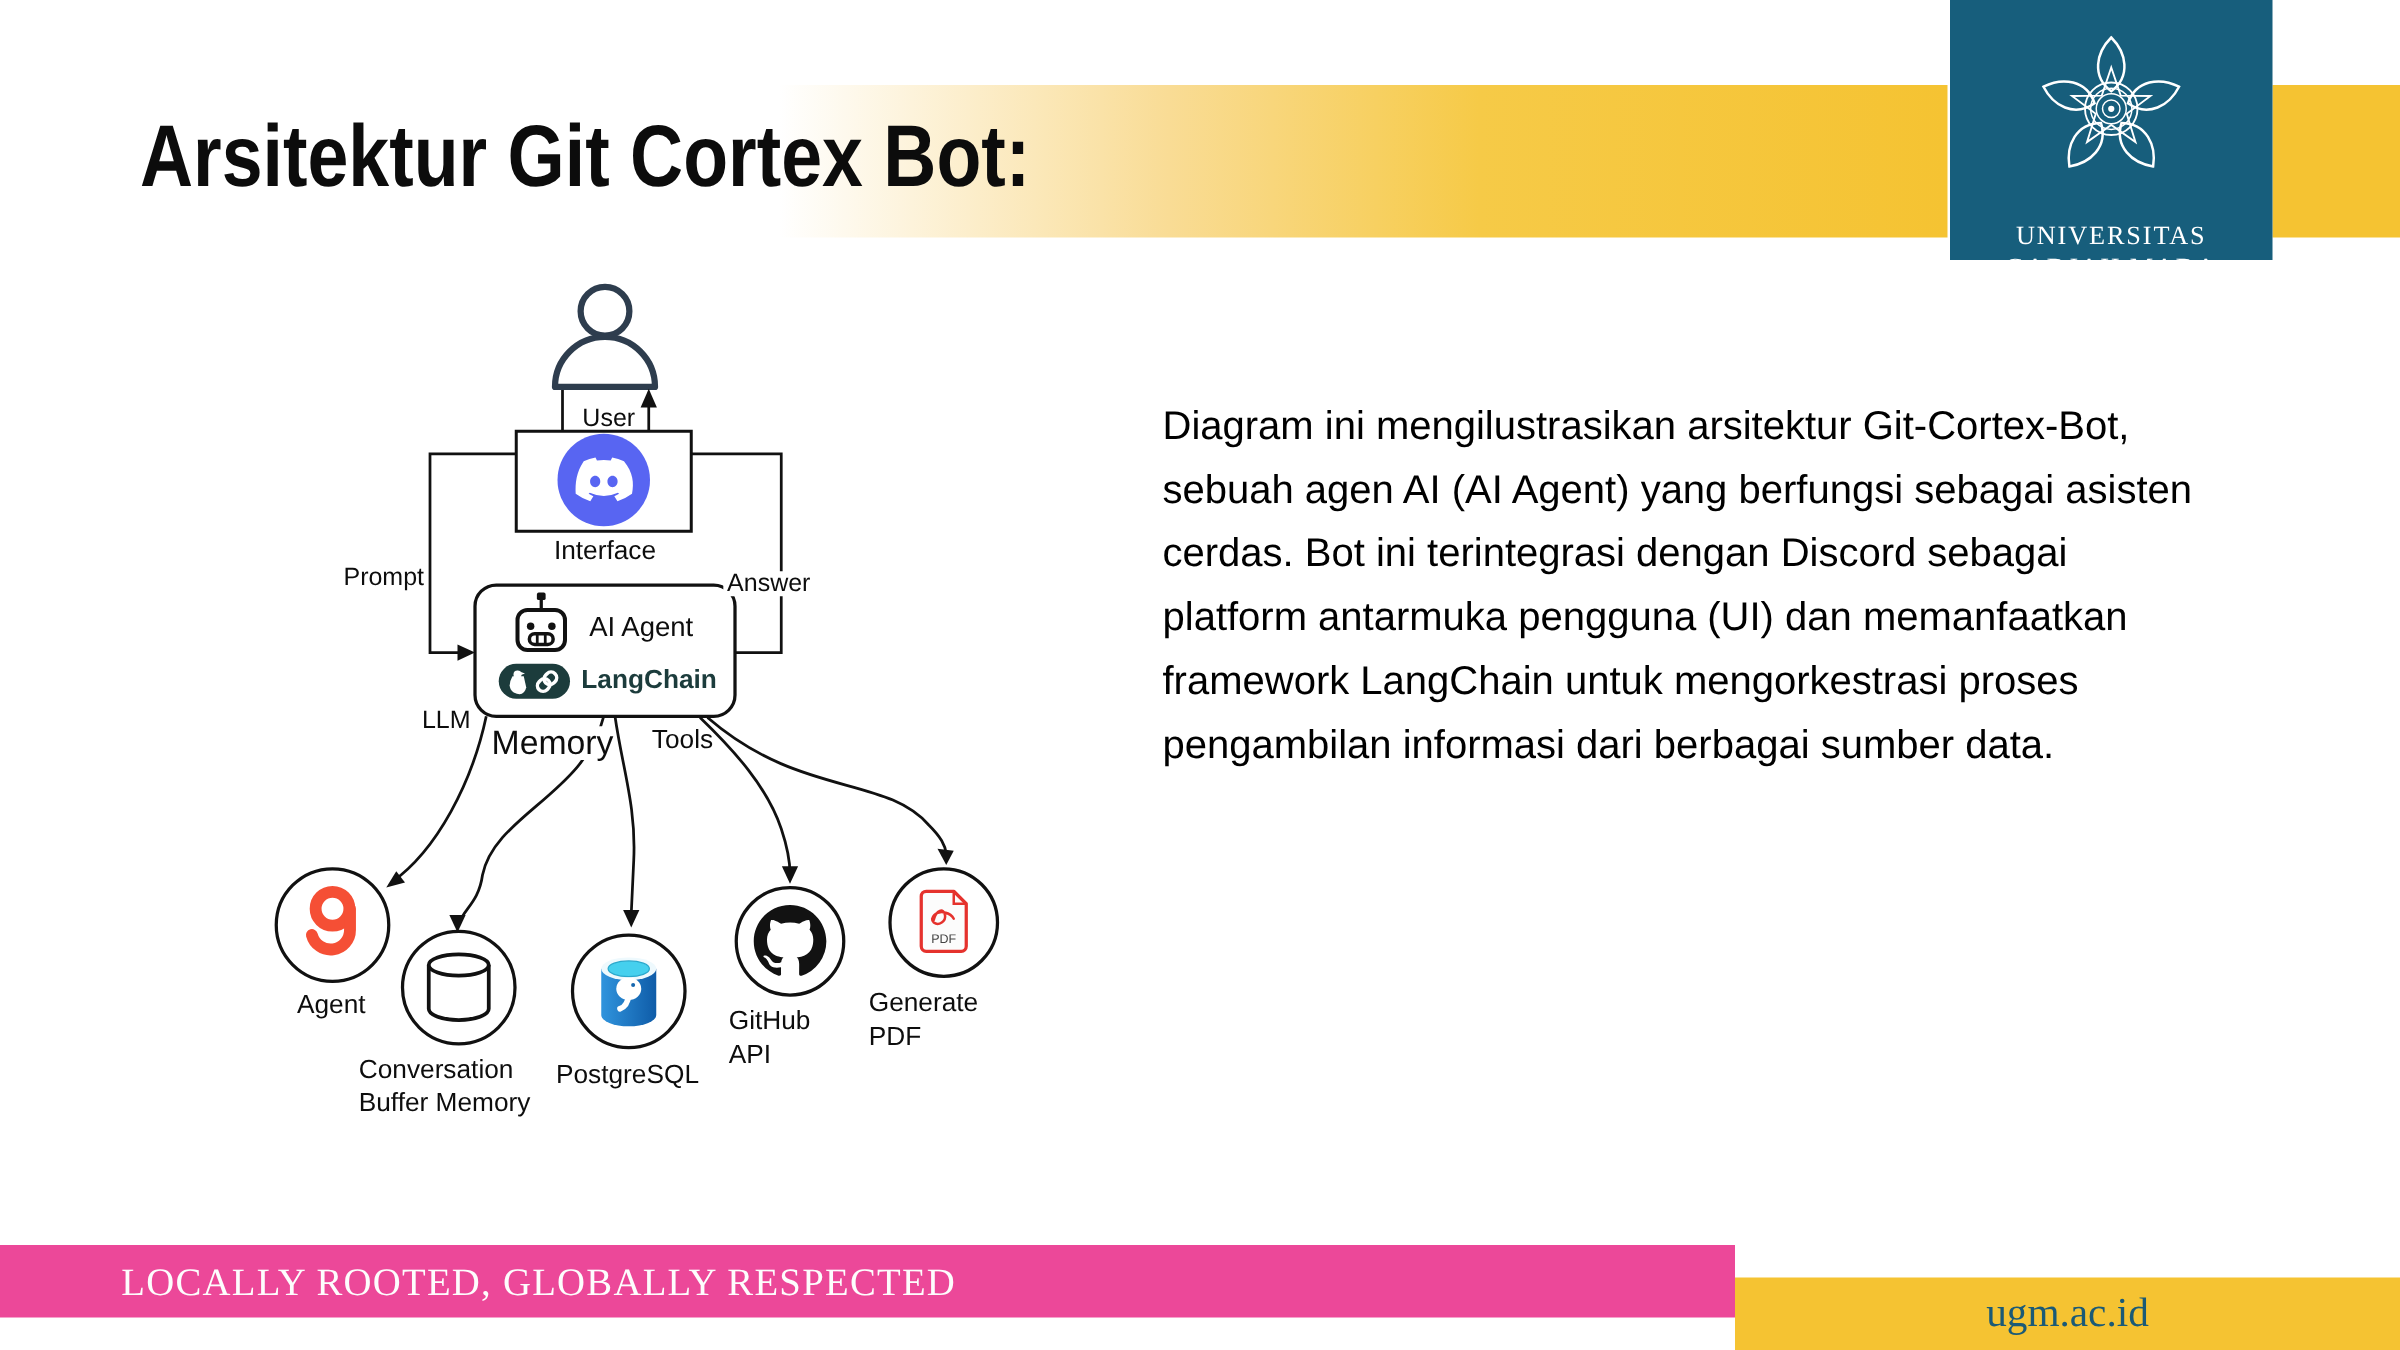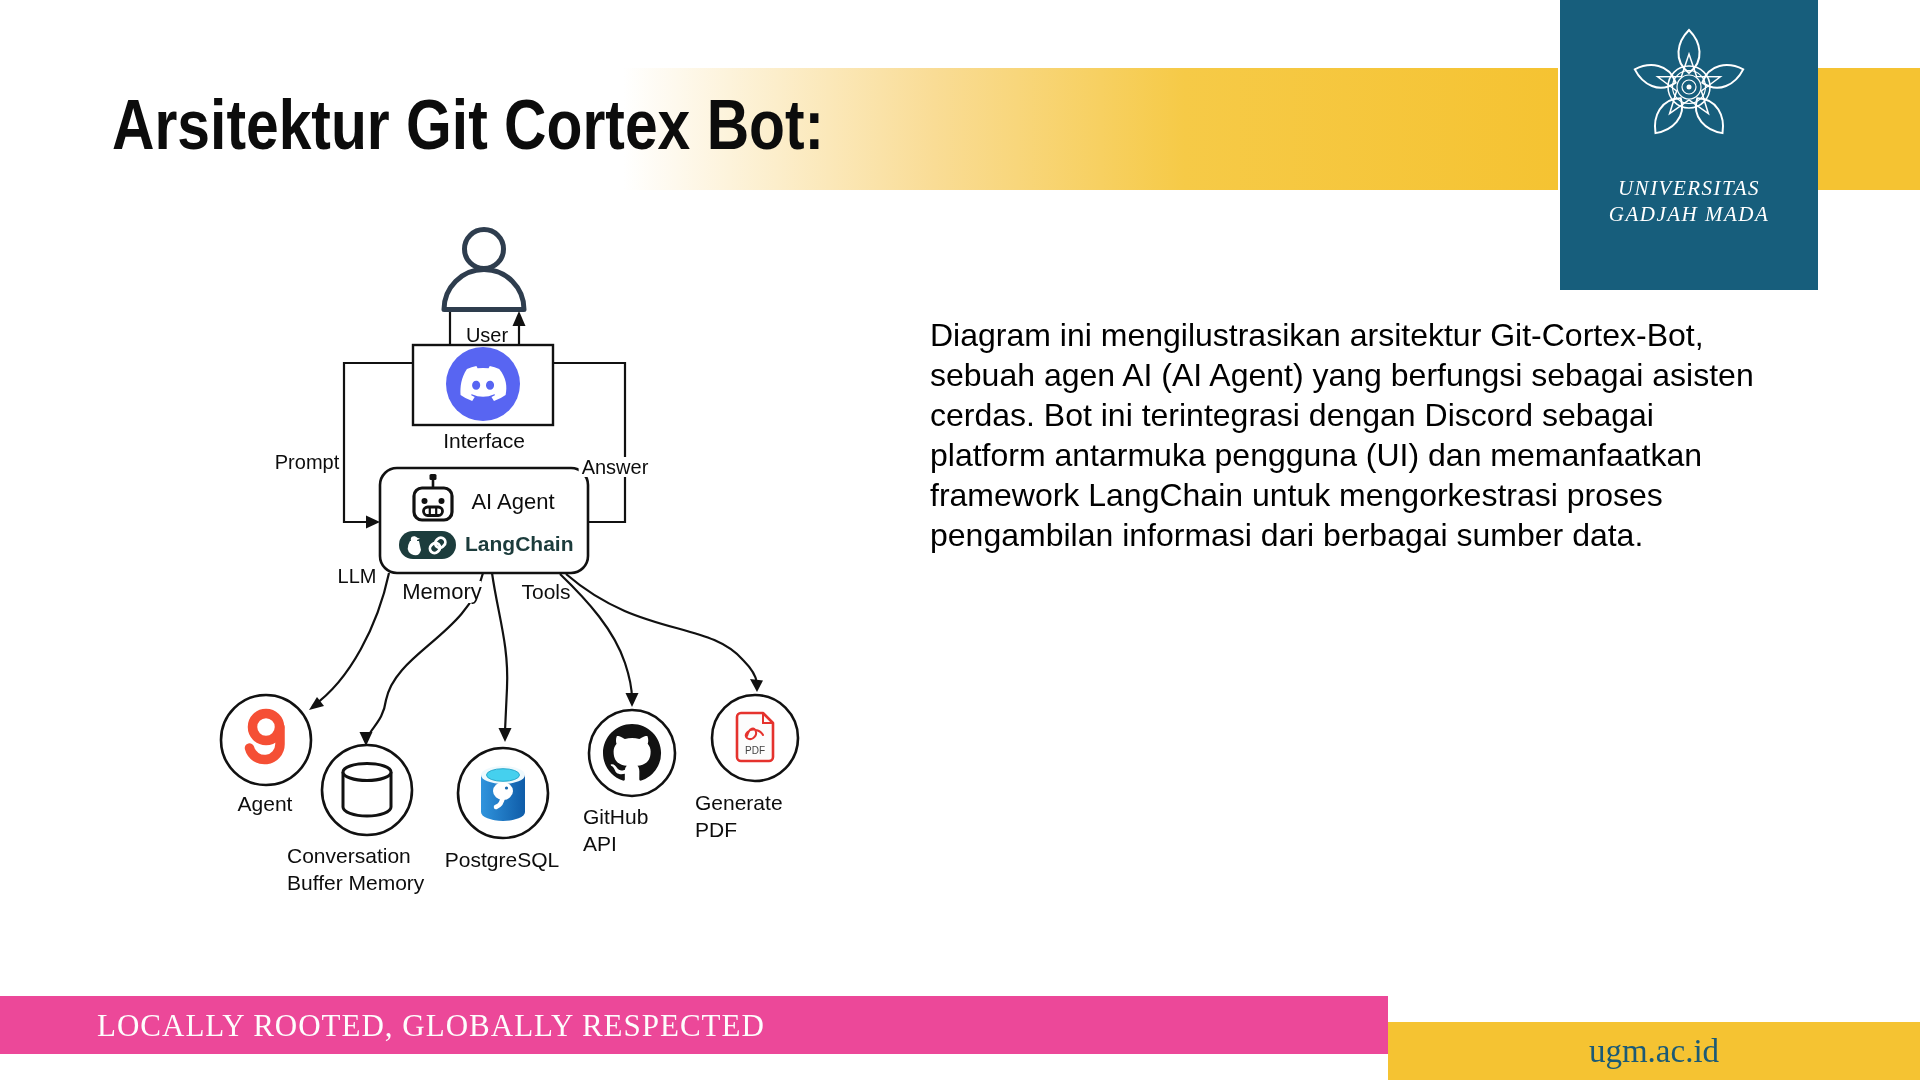--- a/index.html
+++ b/index.html
@@ -4,46 +4,46 @@
 <style>
   html,body{margin:0;padding:0;background:#777;}
   .stage{position:relative;width:1920px;height:1080px;background:#ffffff;overflow:hidden;
          font-family:"Liberation Sans", sans-serif;}
   
   .title-band{position:absolute;left:0;top:68px;width:1558px;height:122px;
     background:linear-gradient(90deg,#ffffff 0%,#ffffff 40%,#f9dc95 60%,#f6ca47 76%,#f5c332 100%);}
   .title-band-right{position:absolute;left:1818px;top:68px;width:102px;height:122px;background:#f5c332;}
   .slide-title{position:absolute;left:112px;top:85px;font-size:70px;font-weight:bold;color:#0c0c0c;
     white-space:nowrap;transform:scaleX(0.84);transform-origin:left center;letter-spacing:0px;}
-  .logo-box{position:absolute;left:1560px;top:0;width:258px;height:290px;background:#175E7C;font-style:italic;}
+  .logo-box{position:absolute;left:1560px;top:0;width:258px;height:208px;background:#175E7C;}
   .logo-emblem{position:absolute;left:64px;top:22px;}
   .logo-text{position:absolute;left:0;top:175px;width:258px;text-align:center;color:#ffffff;
     font-family:"Liberation Serif", serif;font-size:21px;letter-spacing:1.5px;line-height:26px;}
   
   .diagram-svg{position:absolute;left:0;top:0;width:1920px;height:1080px;}
   
   .dlabel{position:absolute;color:#0d0d0d;font-size:20px;line-height:1;transform:translateX(-50%);
     white-space:nowrap;}
   .dlabel.multi{white-space:normal;line-height:27px;}
   .lbl-user{left:487px;top:325px;}
   .lbl-interface{left:484px;top:430px;font-size:21px;}
   .lbl-prompt{left:307px;top:452px;}
   .lbl-answer{left:615px;top:457px;background:#fff;padding:0 3px;}
   .lbl-llm{left:357px;top:566px;}
-  .lbl-memory{left:442px;top:581px;font-size:22px;background:#fff;}
+  .lbl-memory{left:442px;top:581px;font-size:27px;background:#fff;}
   .lbl-tools{left:546px;top:581px;font-size:21px;}
   .lbl-aiagent{left:513px;top:491px;font-size:22px;}
   .lbl-langchain{left:465px;top:533px;font-size:21px;font-weight:bold;color:#1C3C3C;transform:none;}
   .lbl-groq{left:265px;top:793px;font-size:21px;}
   .lbl-conv{left:367px;top:842px;font-size:21px;width:160px;}
   .lbl-postgres{left:502px;top:849px;font-size:21px;}
   .lbl-github{left:633px;top:803px;font-size:21px;width:100px;}
   .lbl-pdf{left:755px;top:789px;font-size:21px;width:120px;}
   
-  .description{position:absolute;left:930px;top:315px;width:845px;font-size:32px;line-height:40px;color:#000;}
+  .description{position:absolute;left:930px;top:315px;width:845px;font-size:32px;line-height:51px;color:#000;}
   
   .footer-bar{position:absolute;left:0;top:996px;width:1388px;height:58px;background:#ec4899;}
   .footer-tagline{position:absolute;left:97px;top:0;height:58px;line-height:60px;color:#fdfdfd;
     font-family:"Liberation Serif", serif;font-size:31px;letter-spacing:1px;white-space:nowrap;}
   .footer-yellow{position:absolute;left:1388px;top:1022px;width:532px;height:58px;background:#f5c332;}
   .footer-site{position:absolute;left:0;top:0;width:100%;height:65px;line-height:58px;text-align:center;
     color:#1b5a76;font-family:"Liberation Serif", serif;font-size:33px;}
 </style>
 </head>
 <body>

